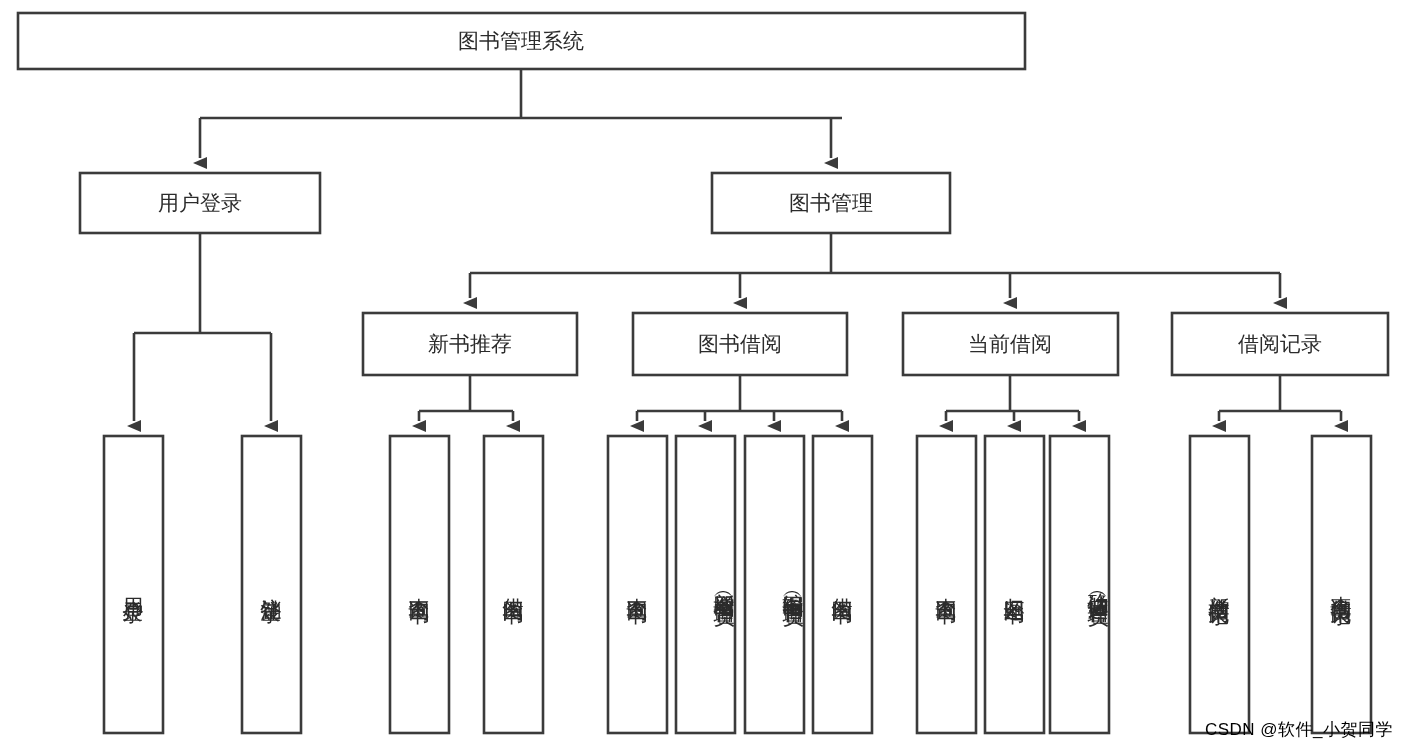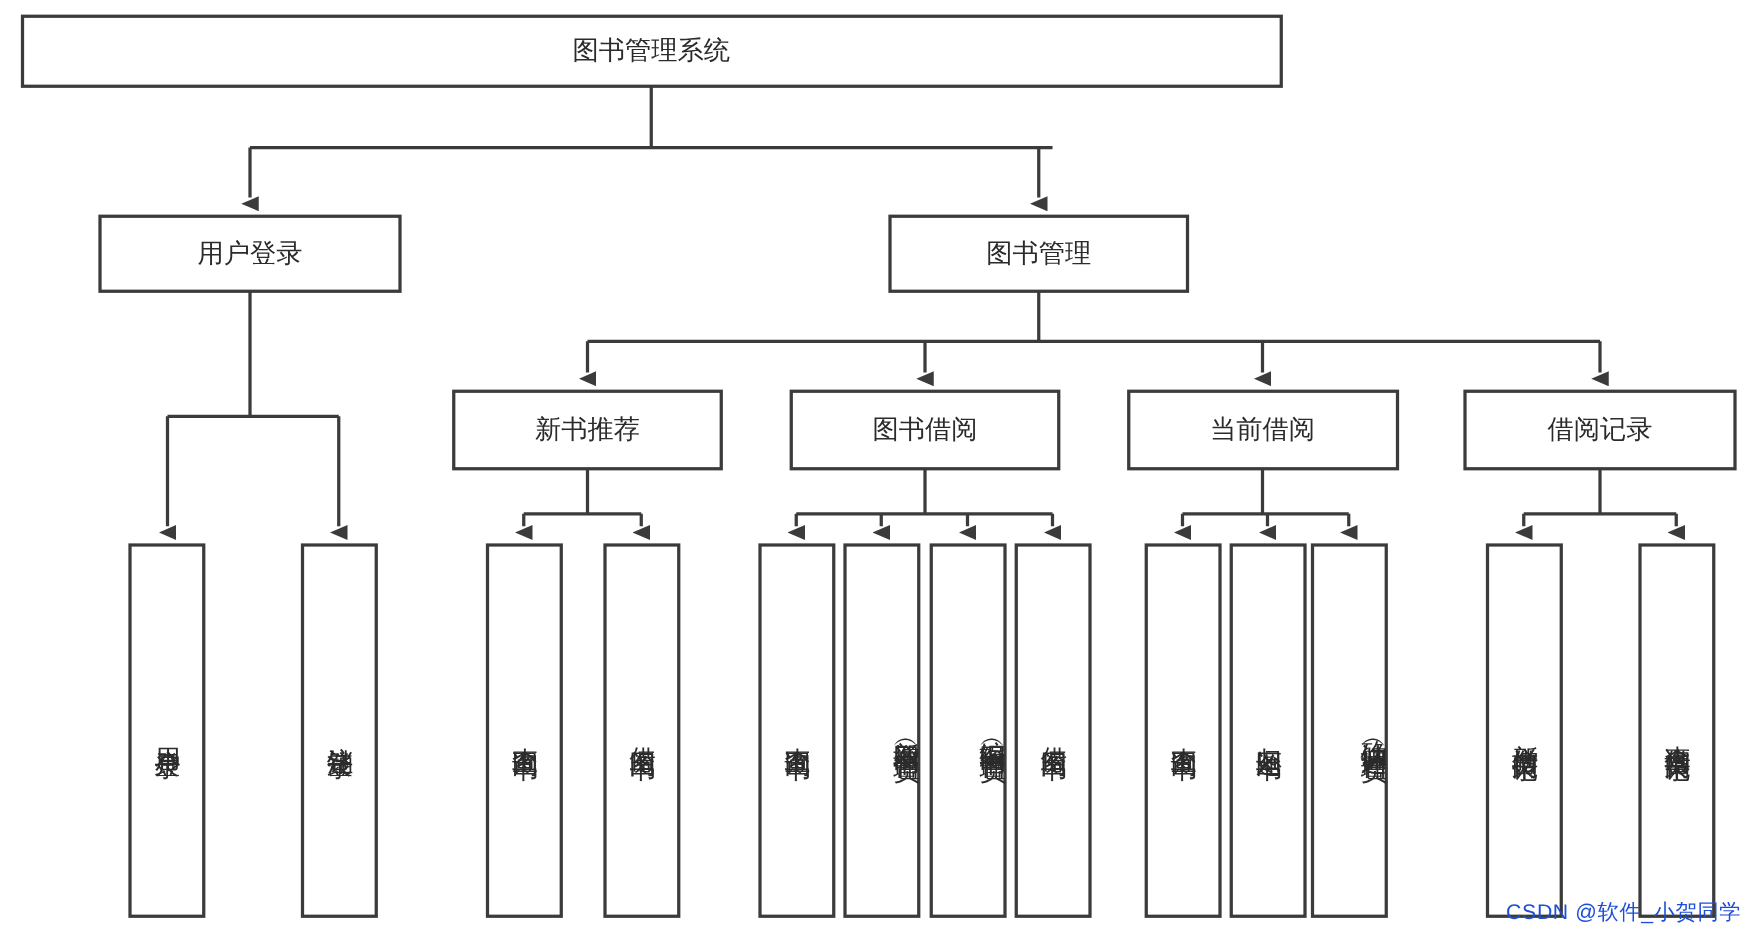--- a/index.html
+++ b/index.html
@@ -32,21 +32,21 @@
     line-height:1;
     color:#2b2b2b;
     white-space:nowrap;
     pointer-events:none;
   }
   .vtext-wrap.center{align-items:center;}
   #watermark{
     position:absolute;
     right:12px;bottom:6px;
     font-size:17px;
-    color:#1d4ed8;
+    color:#000000;
     font-family:"Liberation Sans","DejaVu Sans",sans-serif;
     letter-spacing:0.5px;
     white-space:nowrap;
     user-select:none;
   }
 </style>
 </head>
 <body>
 
 <div id="diagram-root">

